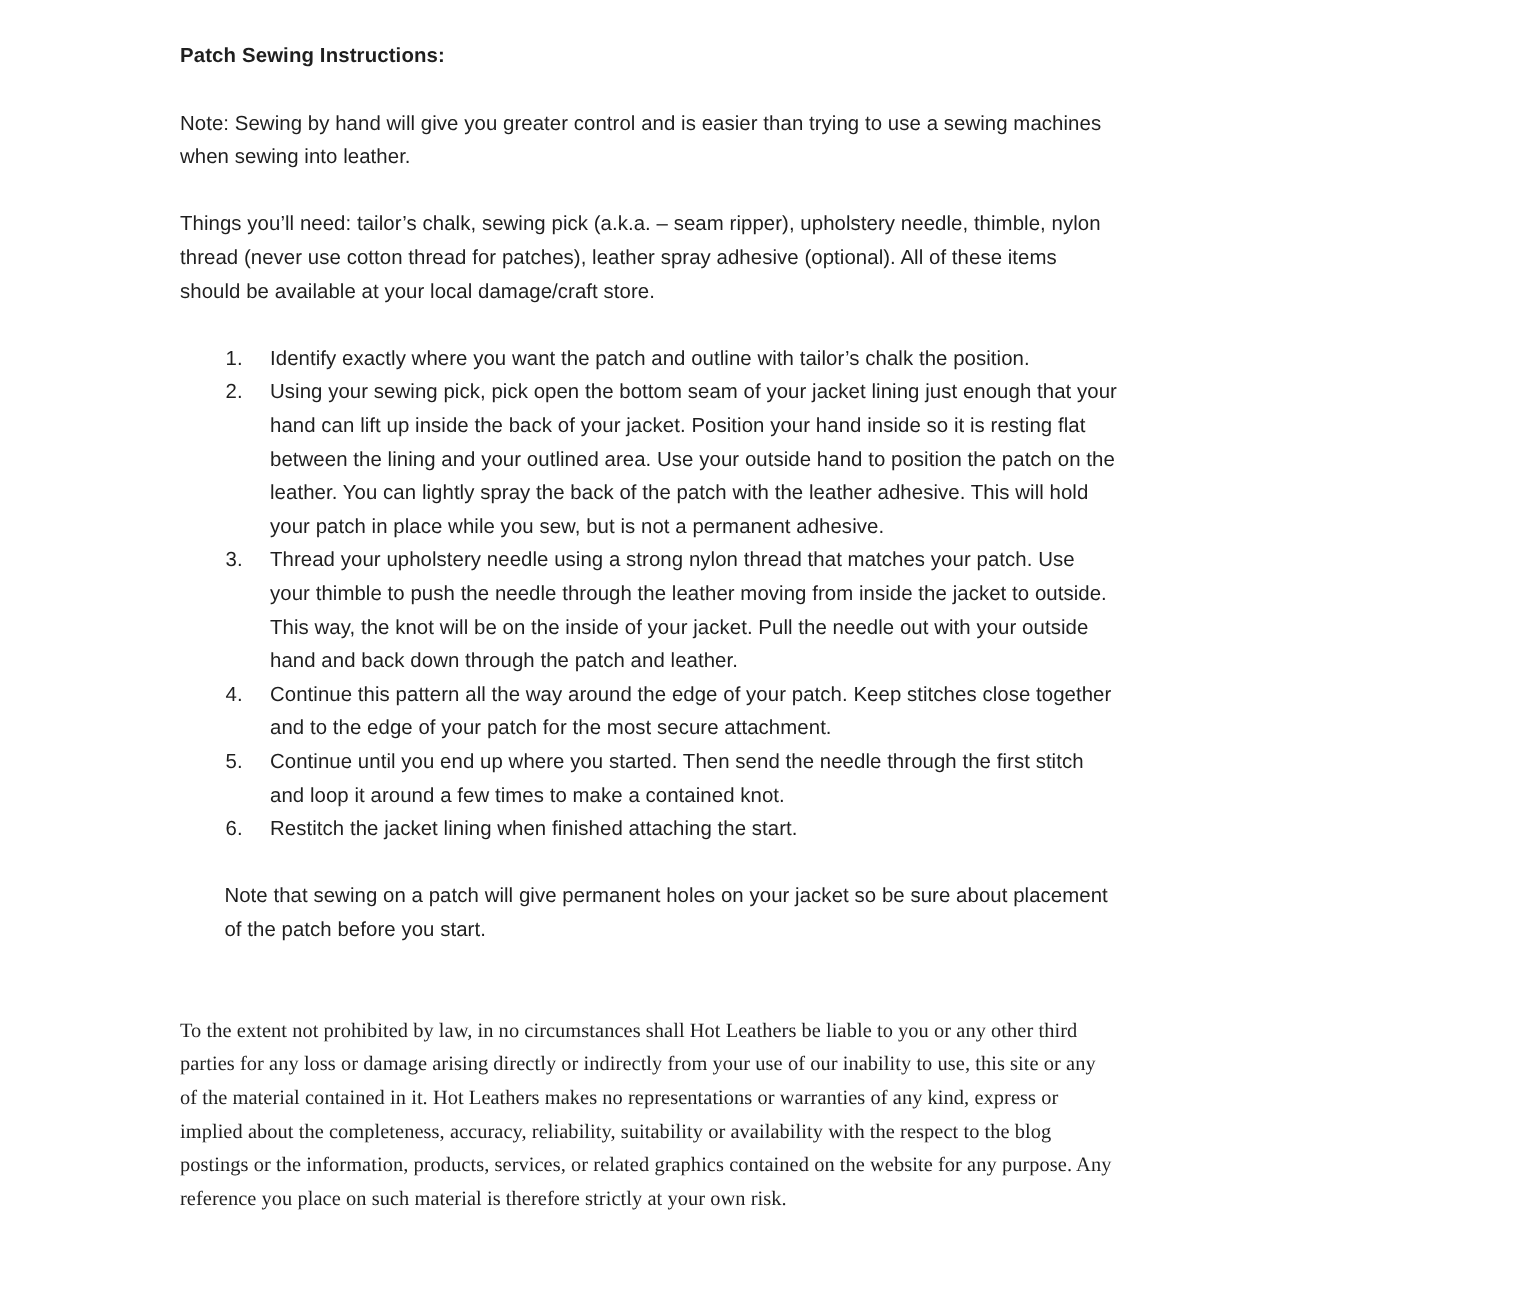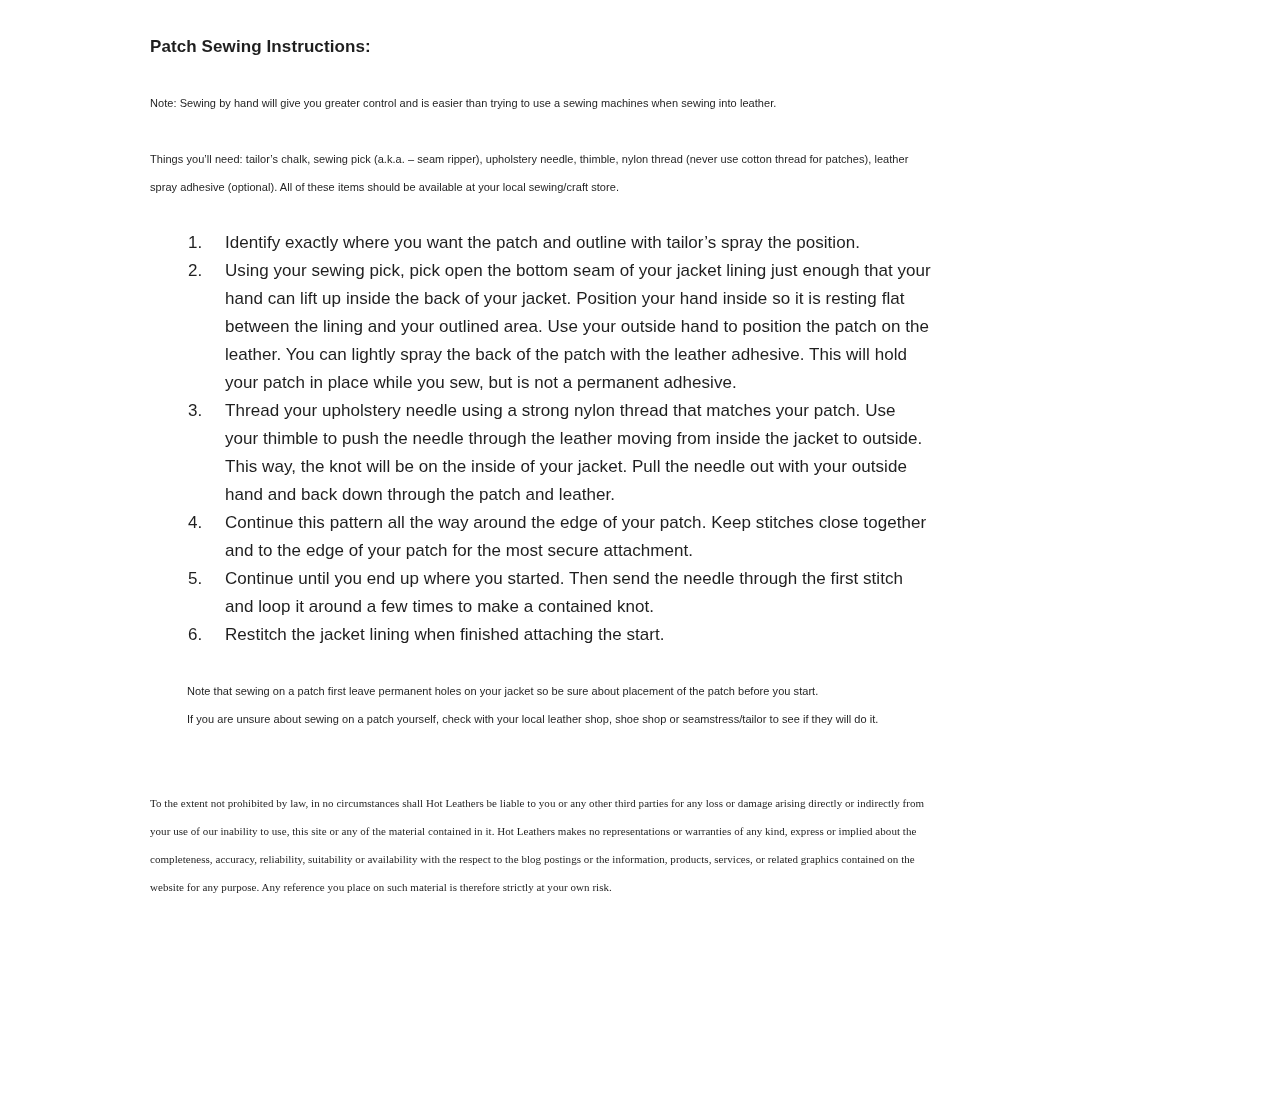--- a/index.html
+++ b/index.html
@@ -22,21 +22,21 @@
     overflow: hidden;
   }
   .doc-title {
     font-size: 17px;
     font-weight: 700;
     line-height: 28px;
     margin: 0 0 28px 0;
     letter-spacing: 0.1px;
   }
   .para {
-    font-size: 11px;
+    font-size: 17px;
     line-height: 28px;
     margin: 0 0 28px 0;
     max-width: 980px;
     letter-spacing: 0.05px;
   }
   ol.steps {
     list-style: none;
     counter-reset: step;
     margin: 0 0 28px 0;
     padding: 0;
@@ -71,31 +71,30 @@
 </style>
 </head>
 <body>
 
 <div class="page">
 
   <h1 class="doc-title">Patch Sewing Instructions:</h1>
 
   <p class="para">Note: Sewing by hand will give you greater control and is easier than trying to use a sewing machines when sewing into leather.</p>
 
-  <p class="para">Things you’ll need: tailor’s chalk, sewing pick (a.k.a. – seam ripper), upholstery needle, thimble, nylon thread (never use cotton thread for patches), leather spray adhesive (optional). All of these items should be available at your local sewing/craft store.</p>
+  <p class="para">Things you’ll need: tailor’s chalk, sewing pick (a.k.a. – seam ripper), upholstery needle, thimble, nylon thread (never use cotton thread for patches), leather spray adhesive (optional). All of these items should be available at your local damage/craft store.</p>
 
   <ol class="steps">
-    <li>Identify exactly where you want the patch and outline with tailor’s spray the position.</li>
+    <li>Identify exactly where you want the patch and outline with tailor’s chalk the position.</li>
     <li>Using your sewing pick, pick open the bottom seam of your jacket lining just enough that your hand can lift up inside the back of your jacket. Position your hand inside so it is resting flat between the lining and your outlined area. Use your outside hand to position the patch on the leather. You can lightly spray the back of the patch with the leather adhesive. This will hold your patch in place while you sew, but is not a permanent adhesive.</li>
     <li>Thread your upholstery needle using a strong nylon thread that matches your patch. Use your thimble to push the needle through the leather moving from inside the jacket to outside. This way, the knot will be on the inside of your jacket. Pull the needle out with your outside hand and back down through the patch and leather.</li>
     <li>Continue this pattern all the way around  the edge of your patch. Keep stitches close together and to the edge of your patch for the most secure attachment.</li>
     <li>Continue until you end up where you started. Then send the needle through the first stitch and loop it around a few times to make a contained knot.</li>
     <li>Restitch the jacket lining when finished attaching the start.</li>
   </ol>
 
   <div class="notes-block">
-    <p class="para">Note that sewing on a patch first leave permanent holes on your jacket so be sure about placement of the patch before you start.</p>
-    <p class="para">If you are unsure about sewing on a patch yourself, check with your local leather shop, shoe shop or seamstress/tailor to see if they will do it.</p>
+    <p class="para">Note that sewing on a patch will give permanent holes on your jacket so be sure about placement of the patch before you start.</p>
   </div>
 
   <p class="para disclaimer">To the extent not prohibited by law, in no circumstances shall Hot Leathers be liable to you or any other third parties for any loss or damage arising directly or indirectly from your use of our inability to use, this site or any of the material contained in it. Hot Leathers makes no representations or warranties of any kind, express or implied about the completeness, accuracy, reliability, suitability or availability with the respect to the blog postings or the information, products, services, or related graphics contained on the website for any purpose. Any reference you place on such material is therefore strictly at your own risk.</p>
 
 </div>
 
 </body></html>

